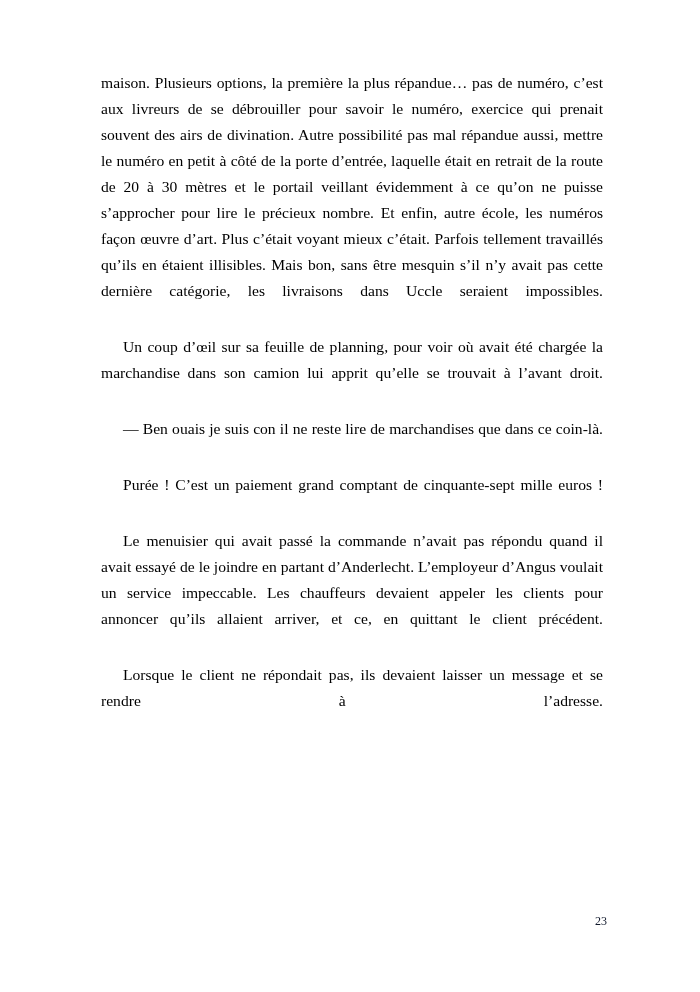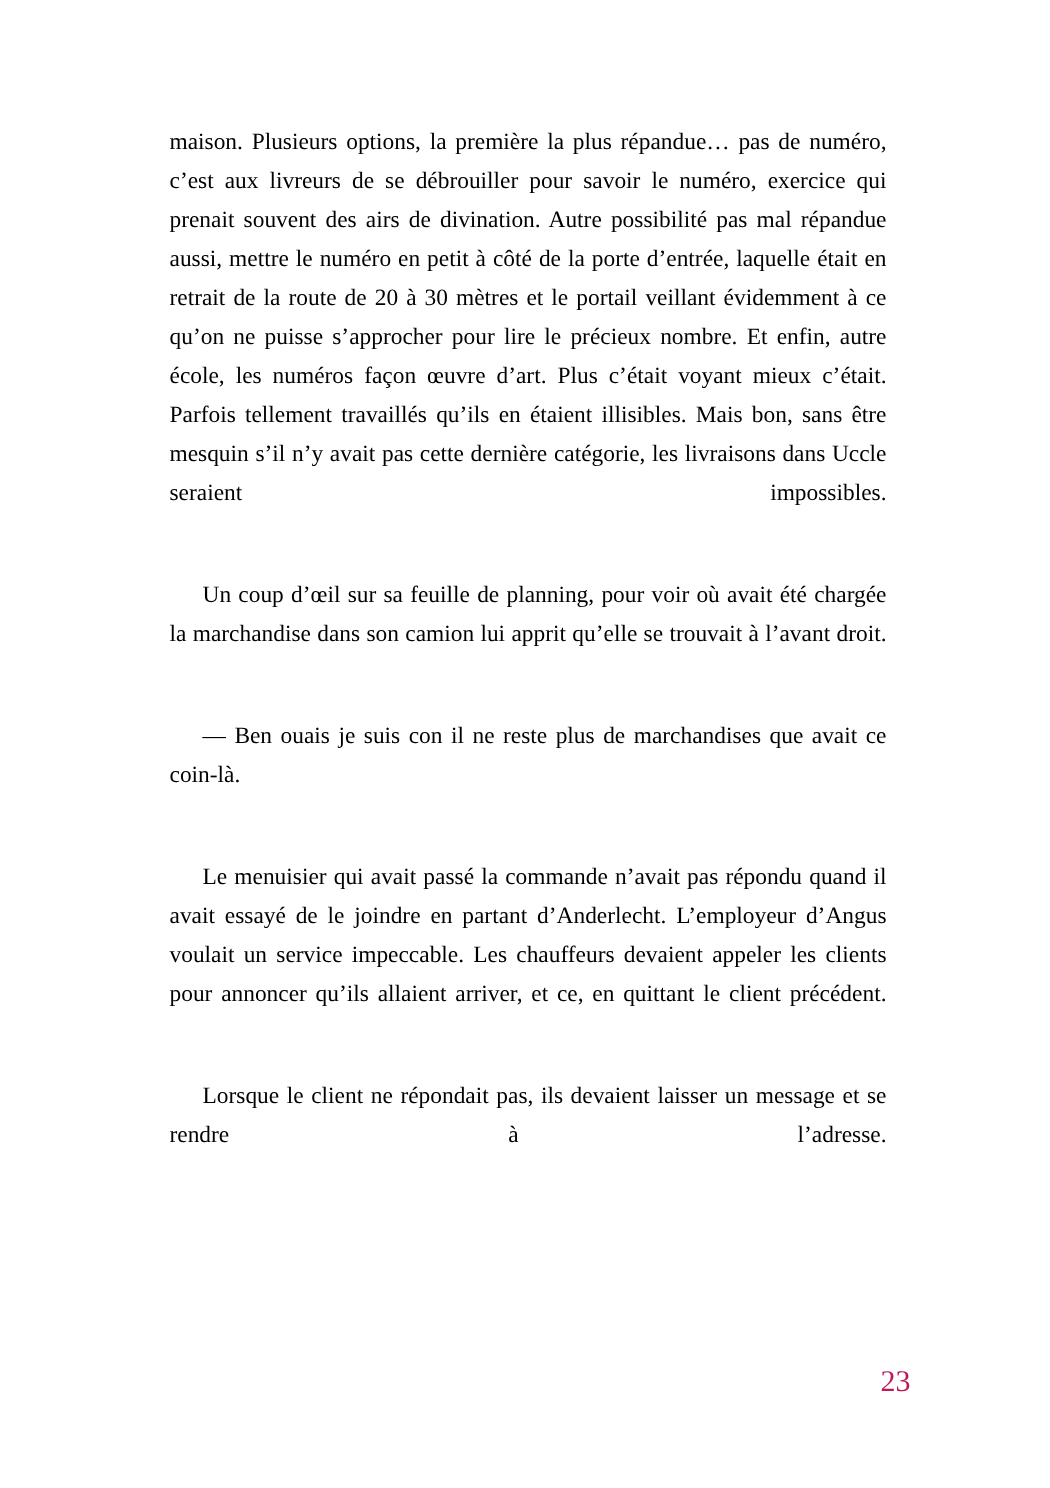--- a/index.html
+++ b/index.html
@@ -26,21 +26,21 @@
     font-family: "Liberation Serif", "DejaVu Serif", serif;
     font-size: 15.6px;
     line-height: 26px;
     color: #000000;
     text-align: justify;
     text-justify: inter-word;
     -webkit-font-smoothing: antialiased;
   }
 
   .para {
-    margin: 16px;
+    margin: 4px;
     padding: 0;
     text-indent: 0;
     text-align: justify;
     hyphens: none;
   }
 
   .para.indented {
     text-indent: 22px;
   }
 
@@ -50,34 +50,35 @@
     display: inline-block;
     width: 100%;
   }
 
   .page-number {
     position: absolute;
     left: 97px;
     width: 510px;
     top: 911px;
     font-family: "Liberation Serif", "DejaVu Serif", serif;
-    font-size: 20px;
+    font-size: 12px;
     line-height: 20px;
-    color: #be185d;
+    color: #0f172a;
     text-align: right;
   }
 </style>
 </head>
 <body>
 
 <div class="page">
 
   <div class="text-block">
     <p class="para">maison. Plusieurs options, la première la plus répandue… pas de numéro, c’est aux livreurs de se débrouiller pour savoir le numéro, exercice qui prenait souvent des airs de divination. Autre possibilité pas mal répandue aussi, mettre le numéro en petit à côté de la porte d’entrée, laquelle était en retrait de la route de 20 à 30 mètres et le portail veillant évidemment à ce qu’on ne puisse s’approcher pour lire le précieux nombre. Et enfin, autre école, les numéros façon œuvre d’art. Plus c’était voyant mieux c’était. Parfois tellement travaillés qu’ils en étaient illisibles. Mais bon, sans être mesquin s’il n’y avait pas cette dernière catégorie, les livraisons dans Uccle seraient impossibles.</p>
     <p class="para indented">Un coup d’œil sur sa feuille de planning, pour voir où avait été chargée la marchandise dans son camion lui apprit qu’elle se trouvait à l’avant droit.</p>
-    <p class="para indented">— Ben ouais je suis con il ne reste plus de marchandises que avait ce coin-là.</p>
+    <p class="para indented">— Ben ouais je suis con il ne reste lire de marchandises que dans ce coin-là.</p>
+    <p class="para indented">Purée ! C’est un paiement grand comptant de cinquante-sept mille euros !</p>
     <p class="para indented">Le menuisier qui avait passé la commande n’avait pas répondu quand il avait essayé de le joindre en partant d’Anderlecht. L’employeur d’Angus voulait un service impeccable. Les chauffeurs devaient appeler les clients pour annoncer qu’ils allaient arriver, et ce, en quittant le client précédent.</p>
     <p class="para indented">Lorsque le client ne répondait pas, ils devaient laisser un message et se rendre à l’adresse.</p>
   </div>
 
   <div class="page-number">23</div>
 
 </div>
 
 </body></html>

